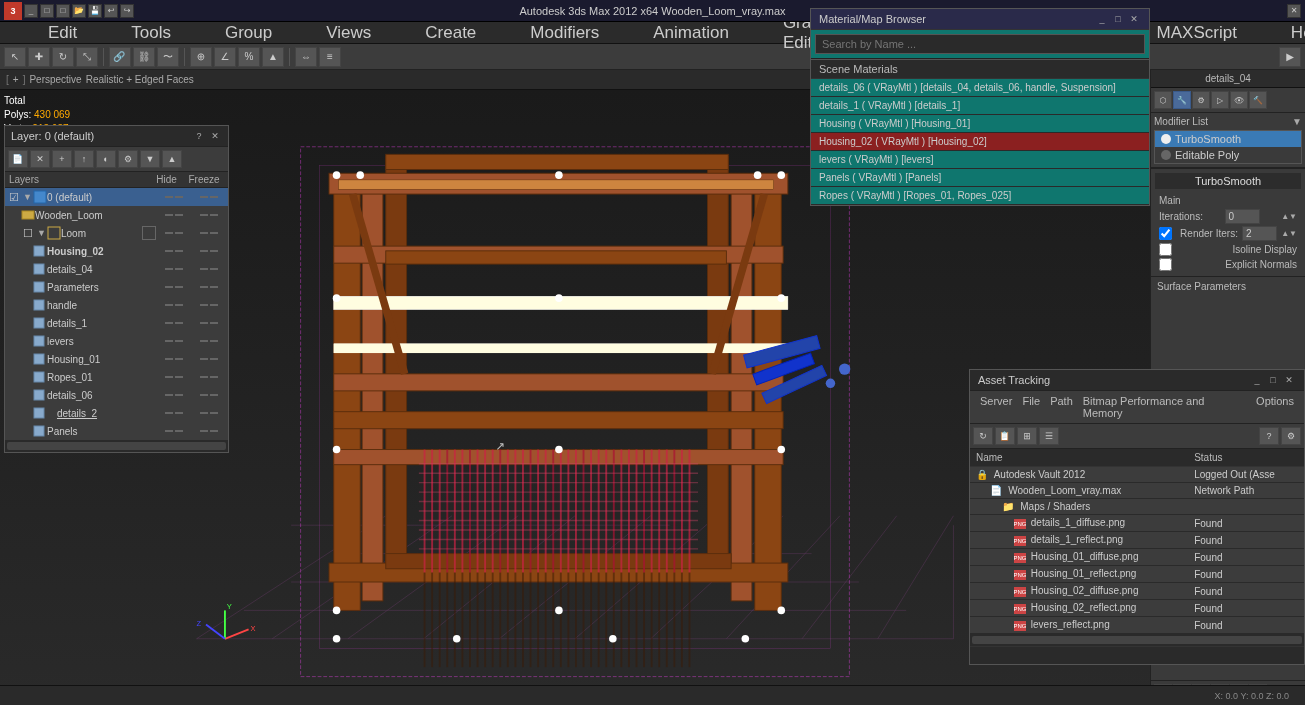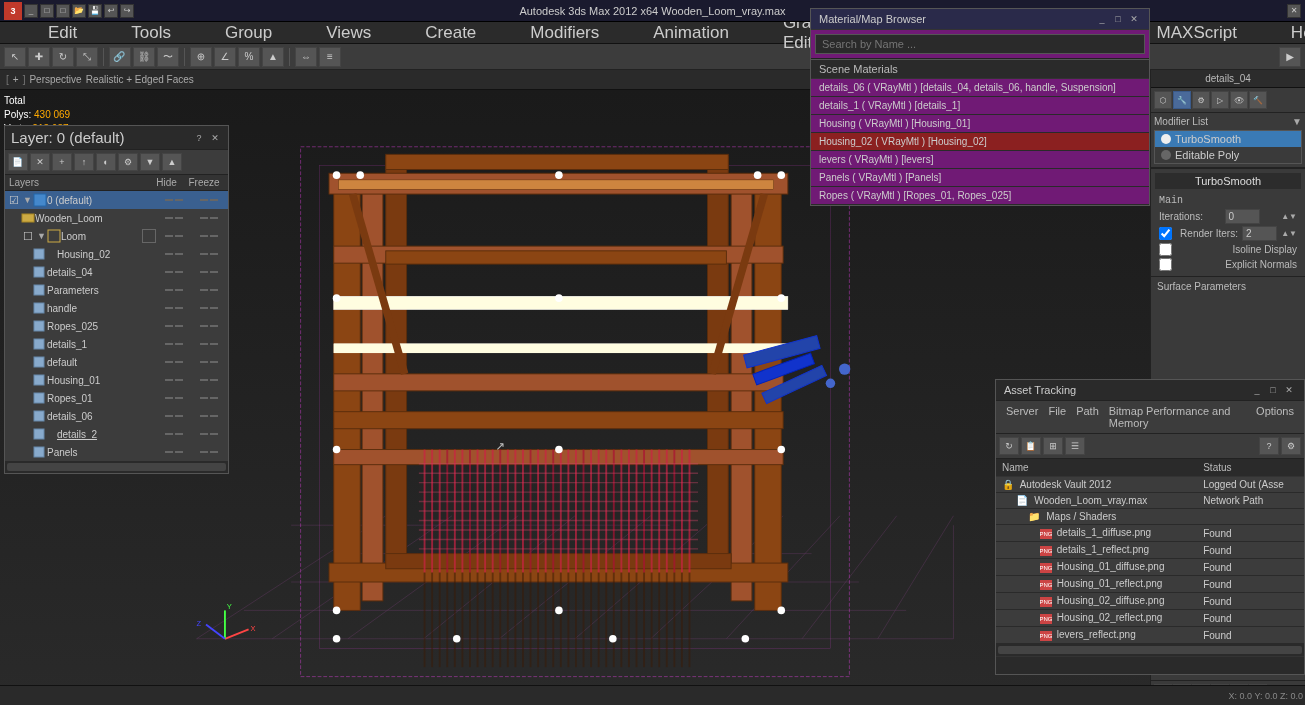--- a/index.html
+++ b/index.html
@@ -33,33 +33,33 @@
     .scene-3d { width: 100%; height: calc(100% - 20px); background: linear-gradient(180deg, #1a1a1a 0%, #2a2a2a 100%); position: relative; overflow: hidden; }
 
     
     .right-panel { width: 155px; background: #3a3a3a; border-left: 1px solid #222; display: flex; flex-direction: column; }
     .modifier-item { padding: 2px 6px; display: flex; align-items: center; gap: 4px; cursor: pointer; }
     .modifier-item.active { background: #3a7ab5; }
     .modifier-item .bulb { width: 10px; height: 10px; background: #eee; border-radius: 50%; }
     .modifier-item .bulb.off { background: #666; }
     .turbosmooth-panel { padding: 4px; border-top: 1px solid #222; }
     .ts-title { background: #2c2c2c; padding: 2px 6px; font-size: 11px; color: #ddd; text-align: center; margin-bottom: 4px; }
-    .ts-section { font-size: 10px; color: #bbb; padding: 2px 0; font-family: Liberation Mono, monospace; }
+    .ts-section { font-size: 10px; color: #bbb; padding: 2px 0; }
     .ts-row { display: flex; align-items: center; justify-content: space-between; padding: 1px 4px; font-size: 10px; }
     .ts-input { width: 35px; background: #555; border: 1px solid #444; color: #ccc; font-size: 10px; padding: 1px 3px; }
     .ts-checkbox { margin-right: 4px; }
     .ts-label { color: #bbb; font-size: 10px; }
     .surface-params { padding: 4px 6px; font-size: 10px; color: #bbb; border-top: 1px solid #222; }
     .right-panel-icons { display: flex; flex-wrap: wrap; gap: 1px; padding: 3px; border-bottom: 1px solid #222; }
     .rp-icon { width: 18px; height: 18px; background: #555; border: 1px solid #444; display: flex; align-items: center; justify-content: center; font-size: 8px; color: #ccc; cursor: pointer; }
 
     
     .layers-panel { position: absolute; top: 125px; left: 4px; width: 225px; background: #3c3c3c; border: 1px solid #555; z-index: 10; }
     .layers-title { background: #2a2a2a; padding: 3px 6px; display: flex; align-items: center; justify-content: space-between; border-bottom: 1px solid #222; }
-    .layers-title-text { color: #ccc; font-size: 15px; }
+    .layers-title-text { color: #ccc; font-size: 11px; }
     .layers-title-icons { display: flex; gap: 2px; }
     .lt-icon { width: 14px; height: 14px; display: flex; align-items: center; justify-content: center; font-size: 9px; color: #aaa; cursor: pointer; }
     .layers-toolbar { display: flex; gap: 2px; padding: 3px; border-bottom: 1px solid #222; }
     .layer-tb-btn { width: 20px; height: 18px; background: #555; border: 1px solid #444; display: flex; align-items: center; justify-content: center; font-size: 9px; color: #ccc; cursor: pointer; }
     .layers-cols { display: flex; align-items: center; padding: 2px 4px; background: #333; border-bottom: 1px solid #222; font-size: 10px; color: #aaa; }
     .layers-col-name { flex: 1; }
     .layers-col-hide { width: 35px; text-align: center; }
     .layers-col-freeze { width: 40px; text-align: center; }
     .layer-row { display: flex; align-items: center; padding: 1px 2px; cursor: pointer; min-height: 18px; }
     .layer-row.selected { background: #3a6090; }
@@ -69,34 +69,34 @@
     .layer-dots { width: 35px; display: flex; gap: 2px; justify-content: center; }
     .dot { width: 8px; height: 2px; background: #666; }
     .layer-scroll { overflow-y: auto; max-height: 270px; }
     .layer-scroll::-webkit-scrollbar { width: 6px; }
     .layer-scroll::-webkit-scrollbar-track { background: #333; }
     .layer-scroll::-webkit-scrollbar-thumb { background: #666; }
     .layer-bottom-scroll { height: 12px; background: #2a2a2a; display: flex; align-items: center; }
     .layer-hscroll { flex: 1; height: 8px; background: #444; margin: 2px; border-radius: 2px; }
 
     
-    .material-browser { position: absolute; top: 8px; right: 155px; width: 340px; background: #701a75; border: 1px solid #555; z-index: 10; }
+    .material-browser { position: absolute; top: 8px; right: 155px; width: 340px; background: #0f766e; border: 1px solid #555; z-index: 10; }
     .mb-title { background: #2a2a4a; padding: 3px 8px; display: flex; align-items: center; justify-content: space-between; border-bottom: 1px solid #333; }
     .mb-title-text { color: #ccc; font-size: 11px; }
     .mb-title-icons { display: flex; gap: 2px; }
     .mb-icon { width: 14px; height: 14px; display: flex; align-items: center; justify-content: center; font-size: 9px; color: #aaa; cursor: pointer; }
     .mb-search { padding: 4px; border-bottom: 1px solid #222; }
     .mb-search-input { width: 100%; background: #2a2a2a; border: 1px solid #555; color: #ccc; font-size: 11px; padding: 3px 6px; }
     .mb-section-header { background: #2a2a2a; padding: 3px 8px; font-size: 11px; color: #bbb; border-bottom: 1px solid #333; border-top: 1px solid #555; }
     .mb-list { }
     .mb-item { padding: 3px 8px; font-size: 10px; color: #ccc; cursor: pointer; border-bottom: 1px solid #2a2a2a; }
     .mb-item-red { background: #8b2020; }
 
     
-    .asset-tracking { position: absolute; bottom: 30px; right: 0px; width: 310px; background: #3c3c3c; border: 1px solid #555; z-index: 10; }
+    .asset-tracking { position: absolute; bottom: 40px; right: 0px; width: 336px; background: #3c3c3c; border: 1px solid #555; z-index: 10; }
     .at-title { background: #2a2a2a; padding: 3px 8px; display: flex; align-items: center; justify-content: space-between; border-bottom: 1px solid #222; }
     .at-title-text { color: #ccc; font-size: 11px; }
     .at-title-icons { display: flex; gap: 2px; }
     .at-icon { width: 14px; height: 14px; display: flex; align-items: center; justify-content: center; font-size: 9px; color: #aaa; cursor: pointer; }
     .at-menu { display: flex; gap: 2px; padding: 3px 6px; border-bottom: 1px solid #222; }
     .at-menu-item { font-size: 11px; color: #bbb; cursor: pointer; padding: 1px 4px; }
     .at-toolbar { display: flex; gap: 2px; padding: 3px; border-bottom: 1px solid #222; align-items: center; justify-content: space-between; }
     .at-tb-left { display: flex; gap: 2px; }
     .at-tb-btn { width: 20px; height: 18px; background: #555; border: 1px solid #444; display: flex; align-items: center; justify-content: center; font-size: 9px; color: #ccc; cursor: pointer; }
     .at-tb-right { display: flex; gap: 2px; }
@@ -108,21 +108,21 @@
     .status-found { color: #66cc66; }
     .at-scroll { overflow-y: auto; max-height: 200px; }
     .at-scroll::-webkit-scrollbar { width: 6px; }
     .at-scroll::-webkit-scrollbar-track { background: #333; }
     .at-scroll::-webkit-scrollbar-thumb { background: #666; }
     .at-bottom { height: 12px; background: #2a2a2a; display: flex; align-items: center; }
     .at-hscroll { flex: 1; height: 8px; background: #444; margin: 2px; border-radius: 2px; }
     .at-input-row { height: 18px; background: #2a2a2a; border-top: 1px solid #333; }
 
     
-    .status-bar { height: 20px; background: #2a2a2a; border-top: 1px solid #111; display: flex; align-items: center; padding: 0 2px; font-size: 10px; color: #aaa; position: absolute; bottom: 0; left: 0; right: 0; }
+    .status-bar { height: 20px; background: #2a2a2a; border-top: 1px solid #111; display: flex; align-items: center; padding: 0 16px; font-size: 10px; color: #aaa; position: absolute; bottom: 0; left: 0; right: 0; }
 
     .indent-1 { padding-left: 16px; }
     .indent-2 { padding-left: 28px; }
   </style>
 </head>
 <body>
 
 <div class="title-bar">
   <div class="title-bar-left">
     <div class="app-logo">
@@ -539,21 +539,21 @@
       <div class="layer-dots">
           <div class="dot"></div>
           <div class="dot"></div>
         </div>
     </div>
 
     <div class="layer-row indent-2">
       <svg width="12" height="12">
           <rect x="1" y="1" width="10" height="10" fill="#88aacc" stroke="#6688aa" stroke-width="1"></rect>
         </svg>
-      <span class="layer-name" style="padding-left:12px;">Housing_02</span>
+      <span class="layer-name" style="padding-left:2px;font-weight:bold;">Housing_02</span>
       <div class="layer-dots">
           <div class="dot"></div>
           <div class="dot"></div>
         </div>
       <div class="layer-dots">
           <div class="dot"></div>
           <div class="dot"></div>
         </div>
     </div>
 
@@ -595,55 +595,41 @@
       <div class="layer-dots">
           <div class="dot"></div>
           <div class="dot"></div>
         </div>
       <div class="layer-dots">
           <div class="dot"></div>
           <div class="dot"></div>
         </div>
     </div>
 
-    <div class="layer-row indent-2">
-      <svg width="12" height="12">
-          <rect x="1" y="1" width="10" height="10" fill="#88aacc" stroke="#6688aa" stroke-width="1"></rect>
-        </svg>
-      <span class="layer-name" style="padding-left:2px;">Ropes_025</span>
-      <div class="layer-dots">
-          <div class="dot"></div>
-          <div class="dot"></div>
-        </div>
-      <div class="layer-dots">
-          <div class="dot"></div>
-          <div class="dot"></div>
-        </div>
-    </div>
 
     <div class="layer-row indent-2">
       <svg width="12" height="12">
           <rect x="1" y="1" width="10" height="10" fill="#88aacc" stroke="#6688aa" stroke-width="1"></rect>
         </svg>
       <span class="layer-name" style="padding-left:2px;">details_1</span>
       <div class="layer-dots">
           <div class="dot"></div>
           <div class="dot"></div>
         </div>
       <div class="layer-dots">
           <div class="dot"></div>
           <div class="dot"></div>
         </div>
     </div>
 
     <div class="layer-row indent-2">
       <svg width="12" height="12">
           <rect x="1" y="1" width="10" height="10" fill="#88aacc" stroke="#6688aa" stroke-width="1"></rect>
         </svg>
-      <span class="layer-name" style="padding-left:2px;">default</span>
+      <span class="layer-name" style="padding-left:2px;">levers</span>
       <div class="layer-dots">
           <div class="dot"></div>
           <div class="dot"></div>
         </div>
       <div class="layer-dots">
           <div class="dot"></div>
           <div class="dot"></div>
         </div>
     </div>
 

